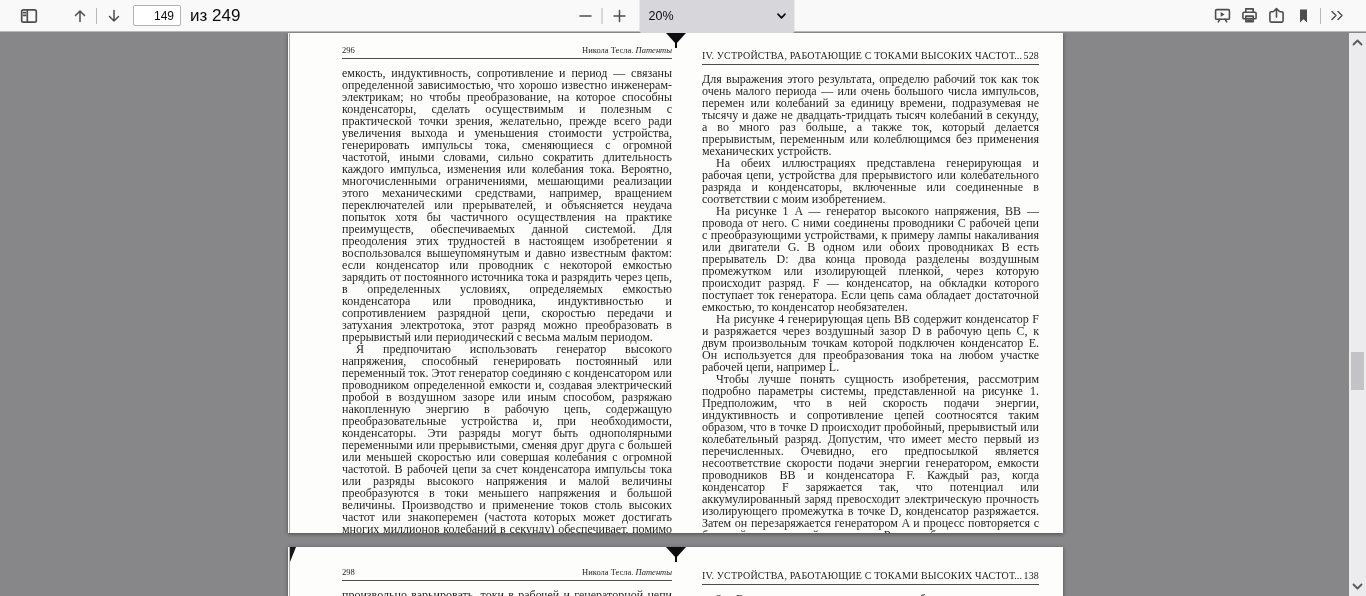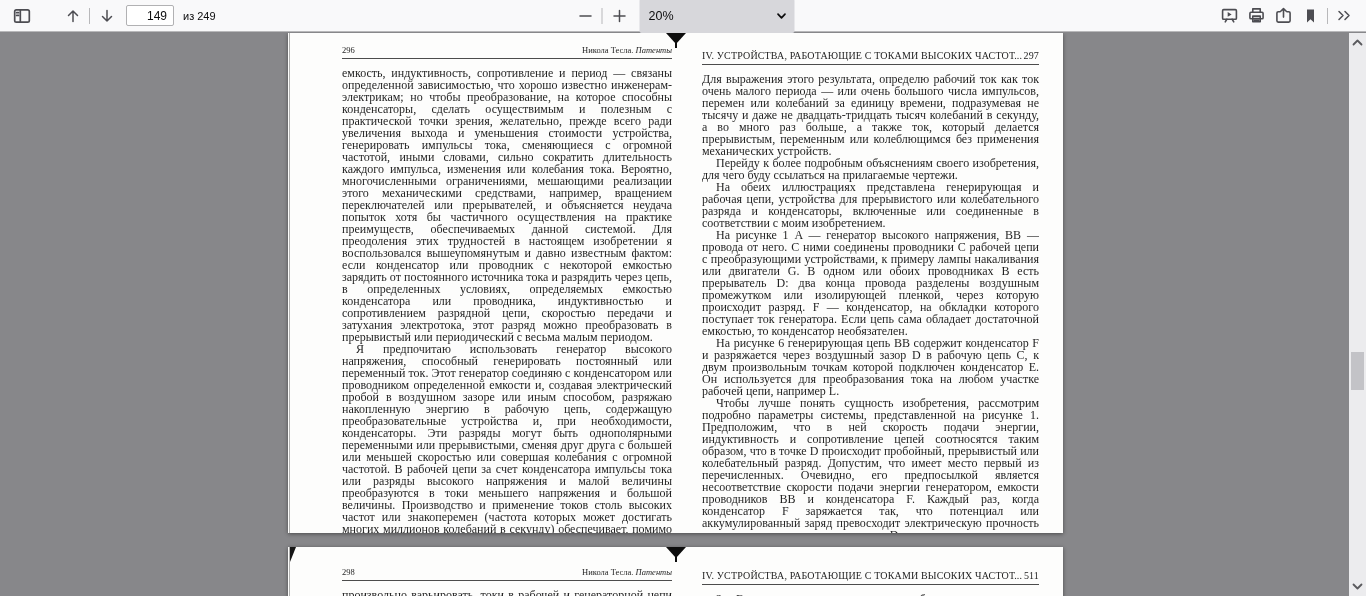--- a/index.html
+++ b/index.html
@@ -7,40 +7,40 @@
     width:1366px;height:596px;overflow:hidden;position:relative;
     background:var(--viewer-bg,#87878a);
     font-family:"Liberation Sans",sans-serif;
     -webkit-font-smoothing:antialiased;
   }
   
   .toolbar{
     position:absolute;top:0;left:0;right:0;height:32px;box-sizing:border-box;
     background:var(--toolbar-bg,#f9f9fa);
     border-bottom:1px solid var(--toolbar-border,#b8b8ba);
-    display:flex;align-items:center;padding:0 8px;z-index:10;
+    display:flex;align-items:center;padding:0 15px;z-index:10;
   }
   .tb-group{display:flex;align-items:center;}
   .tb-center{position:absolute;left:50%;transform:translateX(-50%);}
   .tb-right{margin-left:auto;}
   .tb-btn{
     width:27px;height:26px;display:flex;align-items:center;justify-content:center;
     background:transparent;border:none;padding:0;border-radius:2px;cursor:default;
   }
   .tb-btn svg{display:block;}
   .icon-stroke{stroke:var(--icon,#4d4d52);fill:none;stroke-width:1.5;stroke-linecap:round;stroke-linejoin:round;}
   .icon-fill{fill:var(--icon,#4d4d52);stroke:none;}
   .tb-sep{width:1px;height:16px;background:#b8b8ba;margin:0 3px;}
   .tb-spacer{width:24px;}
   .page-input{
     width:38px;height:19px;margin-left:6px;border:1px solid #b1b1b3;border-radius:2px;
     background:#fff;font:12px "Liberation Sans",sans-serif;color:var(--text,#0c0c0d);
     text-align:right;padding:0 6px 0 2px;
   }
-  .page-count{font-size:11px;color:var(--text,#0c0c0d);margin-left:9px;white-space:nowrap;}
+  .page-count{font-size:17px;color:var(--text,#0c0c0d);margin-left:9px;white-space:nowrap;}
   .zoom-select{
     height:34px;width:155px;box-sizing:border-box;margin-left:7px;border-radius:2px;
     background:var(--select-bg,#d7d7db);display:flex;align-items:center;
     padding:0 7px 0 9px;font-size:12.5px;color:var(--text,#0c0c0d);cursor:default;
   }
   .zoom-select .chev{margin-left:auto;display:flex;}
   
   .viewer{position:absolute;top:33px;left:0;right:0;bottom:0;overflow:hidden;}
   .spread{
     position:absolute;left:288px;width:775px;background:var(--page-bg,#fdfdfc);
@@ -208,28 +208,27 @@
       </div>
       <div class="pg-text">
         <p class="para cont">емкость, индуктивность, сопротивление и период — связаны определенной зависимостью, что хорошо известно инженерам-электрикам; но чтобы преобразование, на которое способны конденсаторы, сделать осуществимым и полезным с практической точки зрения, желательно, прежде всего ради увеличения выхода и уменьшения стоимости устройства, генерировать импульсы тока, сменяющиеся с огромной частотой, иными словами, сильно сократить длительность каждого импульса, изменения или колебания тока. Вероятно, многочисленными ограничениями, мешающими реализации этого механическими средствами, например, вращением переключателей или прерывателей, и объясняется неудача попыток хотя бы частичного осуществления на практике преимуществ, обеспечиваемых данной системой. Для преодоления этих трудностей в настоящем изобретении я воспользовался вышеупомянутым и давно известным фактом: если конденсатор или проводник с некоторой емкостью зарядить от постоянного источника тока и разрядить через цепь, в определенных условиях, определяемых емкостью конденсатора или проводника, индуктивностью и сопротивлением разрядной цепи, скоростью передачи и затухания электротока, этот разряд можно преобразовать в прерывистый или периодический с весьма малым периодом.</p>
         <p class="para">Я предпочитаю использовать генератор высокого напряжения, способный генерировать постоянный или переменный ток. Этот генератор соединяю с конденсатором или проводником определенной емкости и, создавая электрический пробой в воздушном зазоре или иным способом, разряжаю накопленную энергию в рабочую цепь, содержащую преобразовательные устройства и, при необходимости, конденсаторы. Эти разряды могут быть однополярными переменными или прерывистыми, сменяя друг друга с большей или меньшей скоростью или совершая колебания с огромной частотой. В рабочей цепи за счет конденсатора импульсы тока или разряды высокого напряжения и малой величины преобразуются в токи меньшего напряжения и большой величины. Производство и применение токов столь высоких частот или знакоперемен (частота которых может достигать многих миллионов колебаний в секунду) обеспечивает, помимо прочего, следующие исключительные преимущества. Во-первых, необходимая емкость конденсатора для данной величины энергии на выходе значительно уменьшается; во-вторых, КПД конденсаторов повышается, а вероятность нагревания уменьшается; в-третьих, увеличивается диапазон преобразования. Таким образом мне удалось разработать систему или метод преобразования, радикально отличающийся от используемых ранее — числом импульсов, перемен или колебаний тока за единицу времени и способом получения импульсов.</p>
       </div>
     </div>
 
     <div class="page page-right">
       <div class="pg-head">
         <span>IV. УСТРОЙСТВА, РАБОТАЮЩИЕ С ТОКАМИ ВЫСОКИХ ЧАСТОТ...</span>
-        <span>297</span>
+        <span>528</span>
       </div>
       <div class="pg-text">
         <p class="para cont">Для выражения этого результата, определю рабочий ток как ток очень малого периода — или очень большого числа импульсов, перемен или колебаний за единицу времени, подразумевая не тысячу и даже не двадцать-тридцать тысяч колебаний в секунду, а во много раз больше, а также ток, который делается прерывистым, переменным или колеблющимся без применения механических устройств.</p>
-        <p class="para">Перейду к более подробным объяснениям своего изобретения, для чего буду ссылаться на прилагаемые чертежи.</p>
         <p class="para">На обеих иллюстрациях представлена генерирующая и рабочая цепи, устройства для прерывистого или колебательного разряда и конденсаторы, включенные или соединенные в соответствии с моим изобретением.</p>
         <p class="para">На рисунке 1 A — генератор высокого напряжения, BB — провода от него. С ними соединены проводники C рабочей цепи с преобразующими устройствами, к примеру лампы накаливания или двигатели G. В одном или обоих проводниках B есть прерыватель D: два конца провода разделены воздушным промежутком или изолирующей пленкой, через которую происходит разряд. F — конденсатор, на обкладки которого поступает ток генератора. Если цепь сама обладает достаточной емкостью, то конденсатор необязателен.</p>
-        <p class="para">На рисунке 6 генерирующая цепь BB содержит конденсатор F и разряжается через воздушный зазор D в рабочую цепь C, к двум произвольным точкам которой подключен конденсатор E. Он используется для преобразования тока на любом участке рабочей цепи, например L.</p>
+        <p class="para">На рисунке 4 генерирующая цепь BB содержит конденсатор F и разряжается через воздушный зазор D в рабочую цепь C, к двум произвольным точкам которой подключен конденсатор E. Он используется для преобразования тока на любом участке рабочей цепи, например L.</p>
         <p class="para">Чтобы лучше понять сущность изобретения, рассмотрим подробно параметры системы, представленной на рисунке 1. Предположим, что в ней скорость подачи энергии, индуктивность и сопротивление цепей соотносятся таким образом, что в точке D происходит пробойный, прерывистый или колебательный разряд. Допустим, что имеет место первый из перечисленных. Очевидно, его предпосылкой является несоответствие скорости подачи энергии генератором, емкости проводников BB и конденсатора F. Каждый раз, когда конденсатор F заряжается так, что потенциал или аккумулированный заряд превосходит электрическую прочность изолирующего промежутка в точке D, конденсатор разряжается. Затем он перезаряжается генератором A и процесс повторяется с большей или меньшей скоростью. Разряды будут следовать друг за другом тем быстрее, чем ближе скорость поступления энергии от генератора к скорости, с которой цепь генератора способна принять энергию и избавиться от нее. Поскольку сопротивление и индуктивность рабочей цепи C, а также скорость последовательных разрядов можно</p>
       </div>
     </div>
   </section>
 
   <section class="spread spread-2">
     <div class="fold-marker"></div>
     <div class="corner-wedge"></div>
 
     <div class="page page-left">
@@ -238,21 +237,21 @@
         <span><span>Никола Тесла. </span><span class="ital">Патенты</span></span>
       </div>
       <div class="pg-text">
         <p class="para cont">произвольно варьировать, токи в рабочей и генераторной цепи могут</p>
       </div>
     </div>
 
     <div class="page page-right">
       <div class="pg-head">
         <span>IV. УСТРОЙСТВА, РАБОТАЮЩИЕ С ТОКАМИ ВЫСОКИХ ЧАСТОТ...</span>
-        <span>511</span>
+        <span>138</span>
       </div>
       <div class="pg-text">
         <p class="para">2. В системе электрического преобразования сочетание генератора</p>
       </div>
     </div>
   </section>
 </main>
 
 <div class="scrollbar">
   <button class="sb-btn sb-up">

